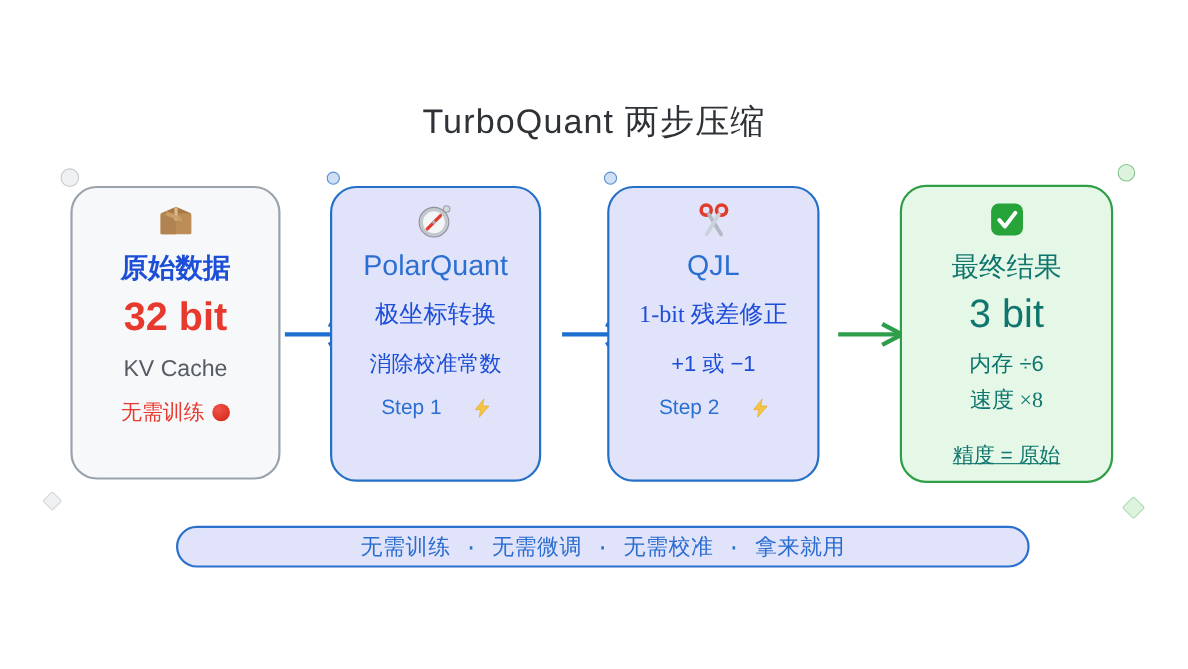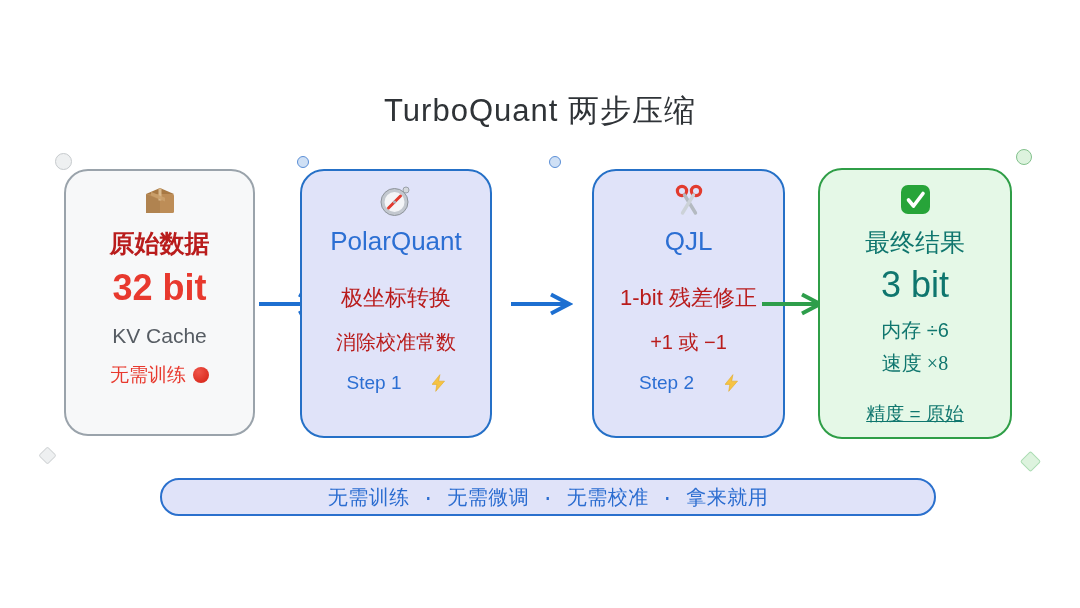--- a/index.html
+++ b/index.html
@@ -6,39 +6,39 @@
   body { font-family:"Liberation Sans","DejaVu Sans",sans-serif; }
   .canvas { position:relative; width:1080px; height:608px; background:#ffffff; overflow:hidden; }
 
   .title { position:absolute; top:90px; left:0; width:100%; text-align:center;
            font-size:31px; font-weight:400; color:#2f3337; letter-spacing:1px; }
 
   .card { position:absolute; box-sizing:border-box; border-radius:24px;
           display:flex; flex-direction:column; align-items:center; padding-top:13px; }
   .card1 { left:64px;  top:169px; width:191px; height:267px; background:#f7f8f9; border:2px solid #9aa3ab; }
   .card2 { left:300px; top:169px; width:192px; height:269px; background:#e0e3f9; border:2px solid #2570c7; }
-  .card3 { left:592px; top:169px; width:193px; height:269px; background:#e0e3f9; border:2px solid #2570c7; }
+  .card3 { left:552px; top:169px; width:193px; height:269px; background:#e0e3f9; border:2px solid #2570c7; }
   .card4 { left:818px; top:168px; width:194px; height:271px; background:#e5f8e7; border:2px solid #2f9e47; }
 
   .icon-wrap { height:32px; display:flex; align-items:center; justify-content:center; }
 
-  .dark   { color:#b91c1c; }
+  .dark   { color:#1d4ed8; }
   .grayt  { color:#565c63; }
   .redt   { color:#e8392e; }
   .bluet  { color:#2c6fd3; }
   .greent { color:#0f766e; }
 
   .c-head   { font-size:25px; font-weight:600; margin-top:11px; }
   .c-name   { font-size:26px; font-weight:500; margin-top:10px; }
   .c-big    { font-size:36px; font-weight:600; margin-top:7px; }
   .c-big4   { font-size:36px; font-weight:500; margin-top:5px; }
   .c-kv     { font-size:21px; margin-top:15px; }
   .c-row    { display:flex; align-items:center; gap:7px; }
   .c-vram   { font-size:19px; font-weight:500; margin-top:14px; }
-  .c-l1     { font-size:22px; margin-top:26px; }
+  .c-l1     { font-size:22px; margin-top:14px;font-family:Liberation Serif, serif; }
   .c-l2     { font-size:20px; margin-top:16px; }
   .c-step   { font-size:19px; font-weight:500; margin-top:16px;gap:31px; }
   .c-g1     { font-size:20px; margin-top:11px; }
   .c-g2     { font-size:20px; margin-top:6px;font-family:Liberation Serif, serif; }
   .c-g3     { font-size:19px; margin-top:24px;text-decoration:underline; }
 
   .red-dot { width:16px; height:16px; border-radius:50%;
              background:radial-gradient(circle at 35% 30%, #f0554a, #d31f12); display:inline-block; }
 
   .arrow { position:absolute; }

